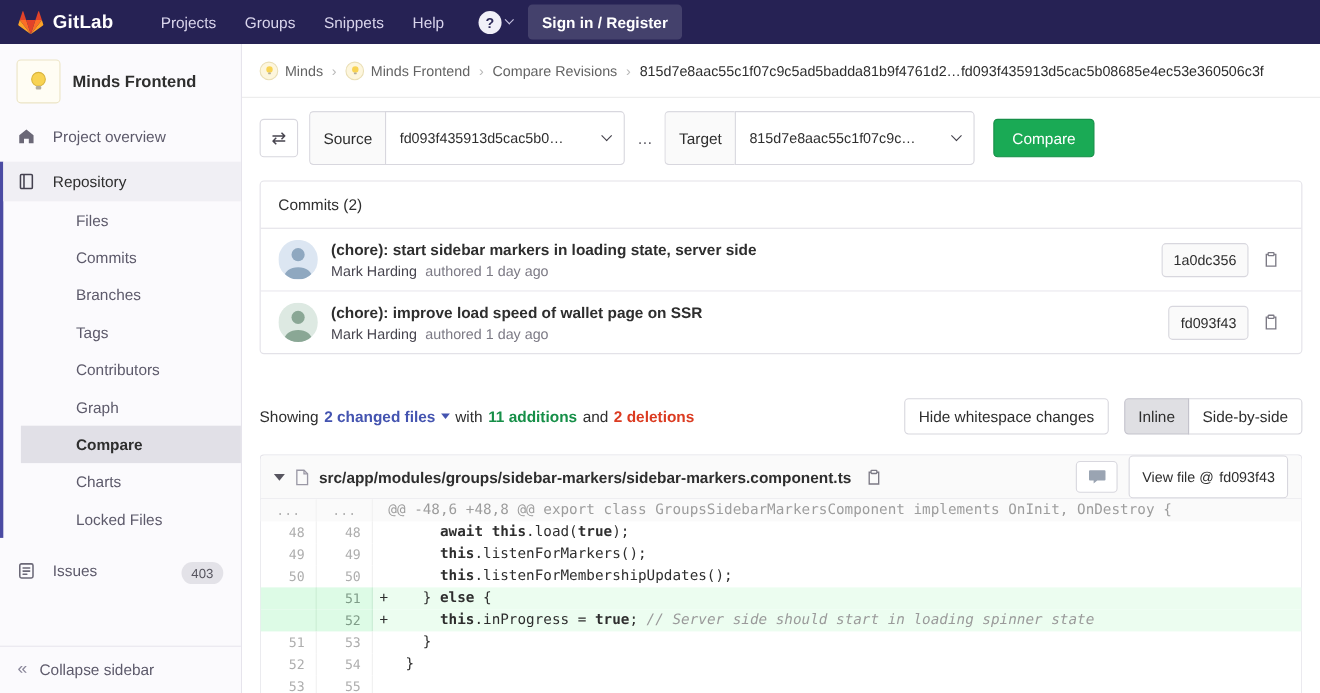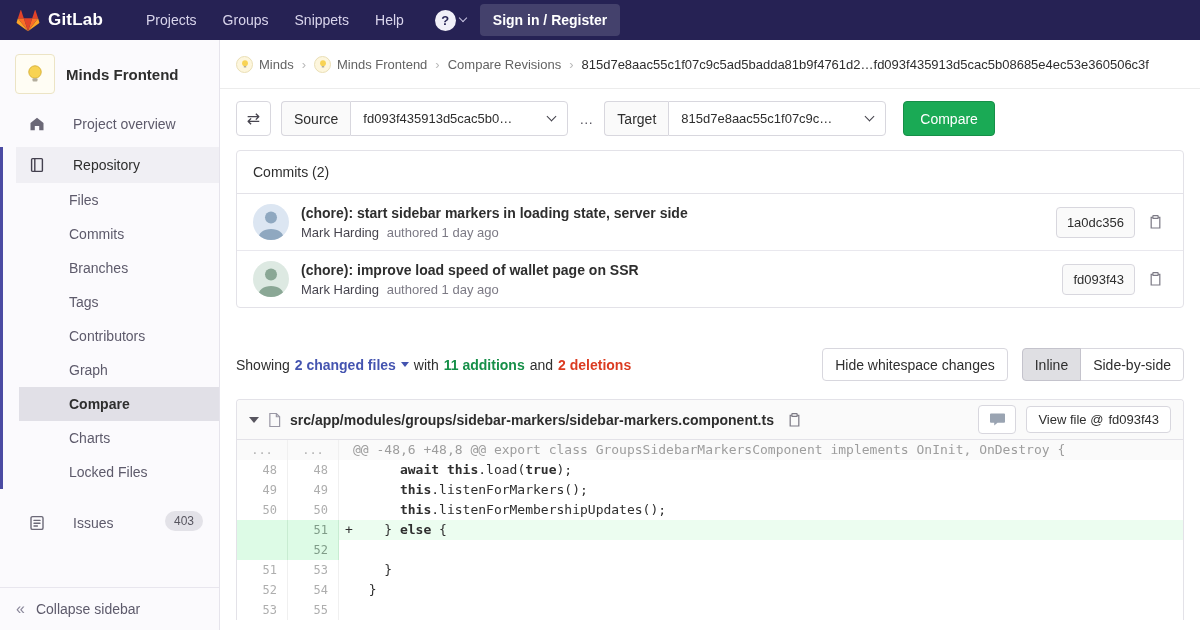--- a/index.html
+++ b/index.html
@@ -42,21 +42,21 @@
   .sidebar {
     position:absolute; top:40px; left:0; width:220px; height:590px;
     background:#fbfafd; border-right:1px solid #e6e4ec;
   }
   .project-head { display:flex; align-items:center; gap:11px; padding:14px 15px 12px; cursor:pointer; }
   .project-avatar {
     width:40px; height:40px; border-radius:4px; border:1px solid #ece4c5; background:#fffdf4;
     display:flex; align-items:center; justify-content:center; flex:none;
   }
   .project-name { font-size:15px; font-weight:bold; color:#2e2e2e; }
-  .menu-item { display:flex; align-items:flex-end; gap:28px; padding:10px 16px; font-size:14px; color:#5d5a6b;margin-left:13px; }
+  .menu-item { display:flex; align-items:flex-start; gap:16px; padding:10px 16px; font-size:14px; color:#5d5a6b; }
   .menu-item svg { flex:none; }
   .repo-section { border-left:3px solid var(--accent-indigo,#4b4ba3); margin-top:5px; }
   .repo-section .section-head { background:#f0eff4; padding-left:13px; color:#2e2e2e; }
   .sub-item { display:block; padding:9px 16px 9px 50px; font-size:14px; color:#5d5a6b;margin-left:16px; }
   .sub-item.active { background:#e1e0e7; color:#2e2e2e; font-weight:bold; }
   .issues-item { margin-top:12px; }
   .badge {
     margin-left:auto; background:#e3e2e8; color:#57555f; font-size:12px;
     padding:3px 9px; border-radius:10px;
   }
@@ -81,21 +81,21 @@
   .crumb-current { color:#2e2e2e; overflow:hidden; text-overflow:ellipsis; }
 
   .content { padding:12px 16px 0; }
 
   
   .compare-form { display:flex; align-items:center; margin-bottom:14px; }
   .swap-btn {
     width:35px; height:35px; border:1px solid #d8d7de; border-radius:4px; background:#fff;
     color:#47454f; font-size:16px; display:flex; align-items:center; justify-content:center; margin-right:10px;
   }
-  .input-group { display:flex; height:35px; }
+  .input-group { display:flex; height:49px; }
   .ig-addon {
     display:flex; align-items:center; padding:0 12px; background:#fafafa;
     border:1px solid #d8d7de; border-right:none; border-radius:4px 0 0 4px; font-size:14px; color:#2e2e2e;
   }
   .rev-dd {
     display:flex; align-items:center; justify-content:space-between; gap:10px; width:218px;
     padding:0 12px; border:1px solid #d8d7de; border-radius:0 4px 4px 0; background:#fff; font-size:13px;
   }
   .chev-dark { width:7px; height:7px; border-right:1.7px solid #42404a; border-bottom:1.7px solid #42404a; transform:rotate(45deg); margin-top:-4px; flex:none; }
   .dots { margin:0 11px; color:#57555f; font-size:14px; }
@@ -139,21 +139,21 @@
   
   .diff-panel { border:1px solid #e3e2e8; border-bottom:none; border-radius:4px 4px 0 0; }
   .diff-header {
     display:flex; align-items:center; gap:9px; background:#fafafa;
     border-bottom:1px solid #e3e2e8; padding:0 12px; height:40px; border-radius:4px 4px 0 0;
   }
   .caret-down { width:0; height:0; border-left:5px solid transparent; border-right:5px solid transparent; border-top:6px solid #57555f; cursor:pointer; flex:none; }
   .file-path { font-size:14px; font-weight:bold; color:#2e2e2e; }
   .diff-header-actions { margin-left:auto; display:flex; align-items:center; gap:10px; }
   .comment-btn { border:1px solid #d8d7de; background:#fff; border-radius:4px; height:29px; width:38px; display:flex; align-items:center; justify-content:center; }
-  .view-file-btn { border:1px solid #d8d7de; background:#fff; border-radius:4px; height:27px; padding:0 11px; font-size:13px; display:flex; align-items:center; gap:5px; }
+  .view-file-btn { border:1px solid #d8d7de; background:#fff; border-radius:4px; height:39px; padding:0 11px; font-size:13px; display:flex; align-items:center; gap:5px; }
 
   .diff-lines { font-family:"DejaVu Sans Mono","Liberation Mono",monospace; font-size:13px; }
   .diff-row { display:flex; height:20px; line-height:20px; }
   .ln {
     width:51px; flex:none; text-align:right; padding-right:10px; color:#aeaeae;
     border-right:1px solid #f0f0f0; font-size:12px; cursor:pointer; user-select:none;
   }
   .code { flex:1; white-space:pre; color:#2e2e2e; overflow:hidden; }
   .marker { display:inline-block; width:14px; padding-left:6px; }
   .diff-row.hunk .ln { background:#fafafa; color:#b3b3b3; text-align:center; padding-right:0; cursor:default; }
@@ -415,20 +415,21 @@
             <span class="code"><span class="marker"> </span><span>      </span><span class="kw">this</span><span>.listenForMembershipUpdates();</span></span>
           </div>
           <div class="diff-row add">
             <span class="ln ln-old"></span>
             <span class="ln ln-new">51</span>
             <span class="code"><span class="marker">+</span><span>    } </span><span class="kw">else</span><span> {</span></span>
           </div>
           <div class="diff-row add">
             <span class="ln ln-old"></span>
             <span class="ln ln-new">52</span>
+            <span class="code"><span class="marker">+</span><span>      </span><span class="kw">this</span><span>.inProgress = </span><span class="kw">true</span><span>; </span><span class="cmt">// Server side should start in loading spinner state</span></span>
           </div>
           <div class="diff-row context">
             <span class="ln ln-old">51</span>
             <span class="ln ln-new">53</span>
             <span class="code"><span class="marker"> </span><span>    }</span></span>
           </div>
           <div class="diff-row context">
             <span class="ln ln-old">52</span>
             <span class="ln ln-new">54</span>
             <span class="code"><span class="marker"> </span><span>  }</span></span>

